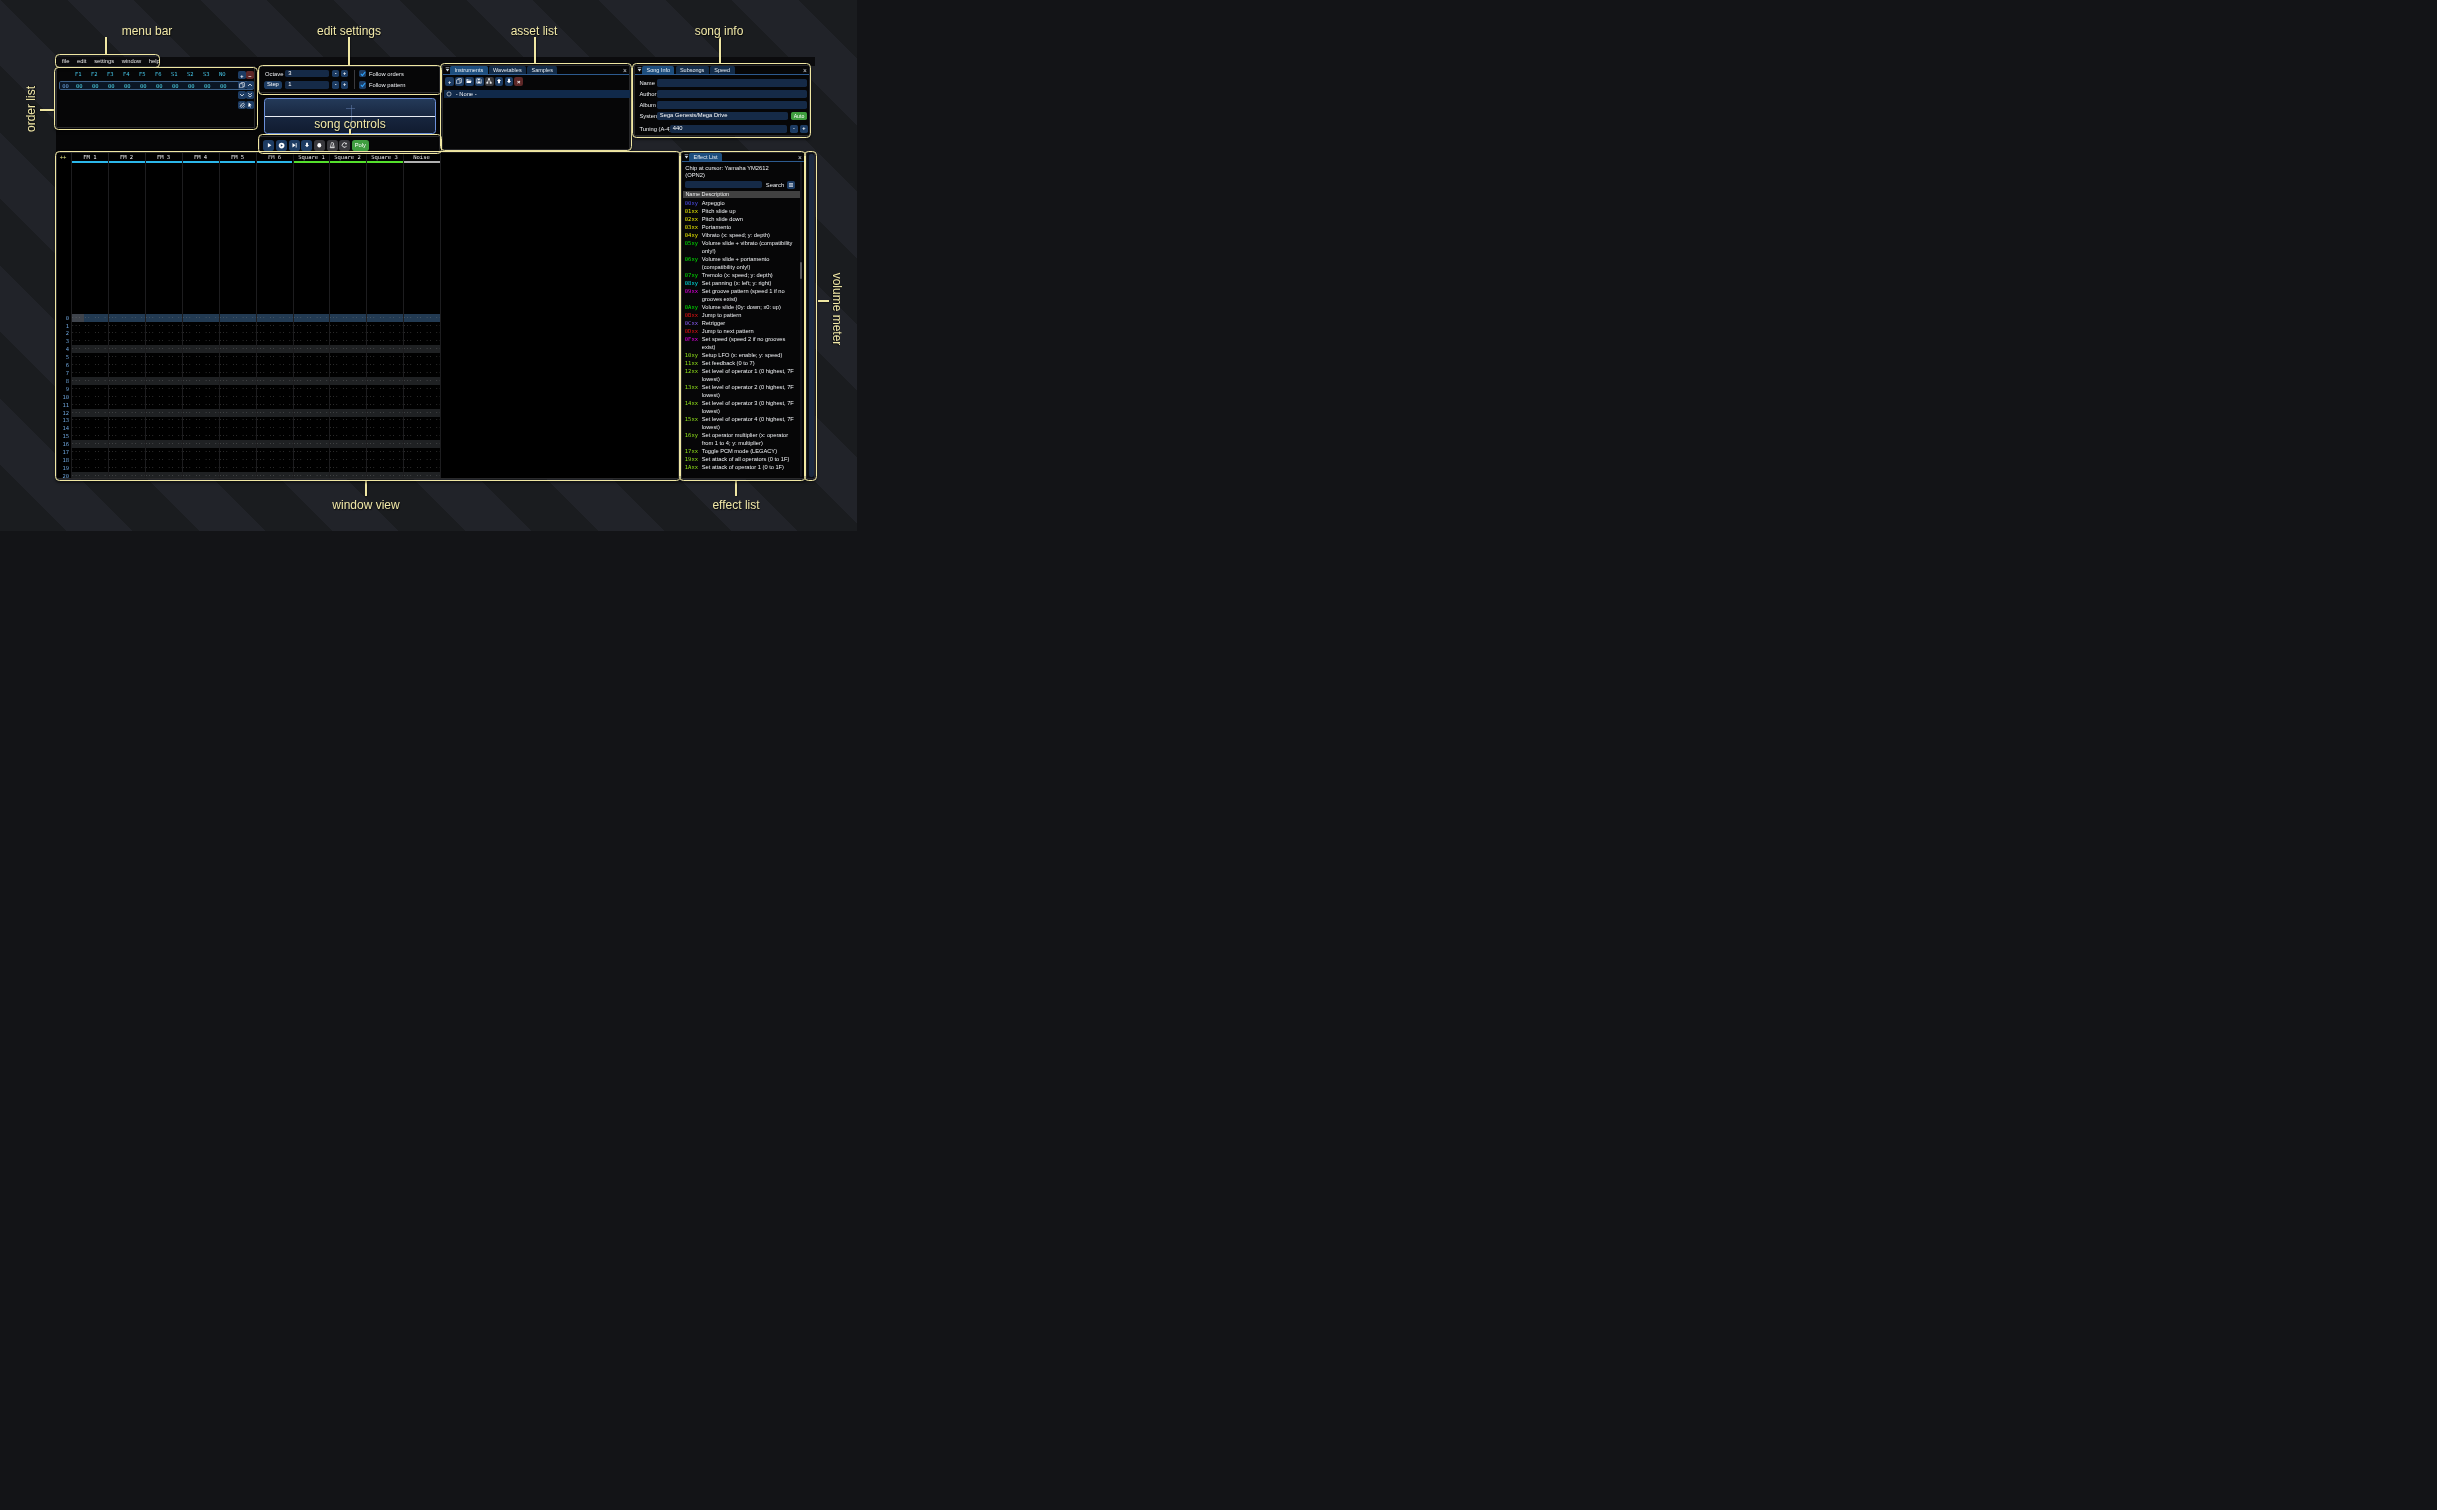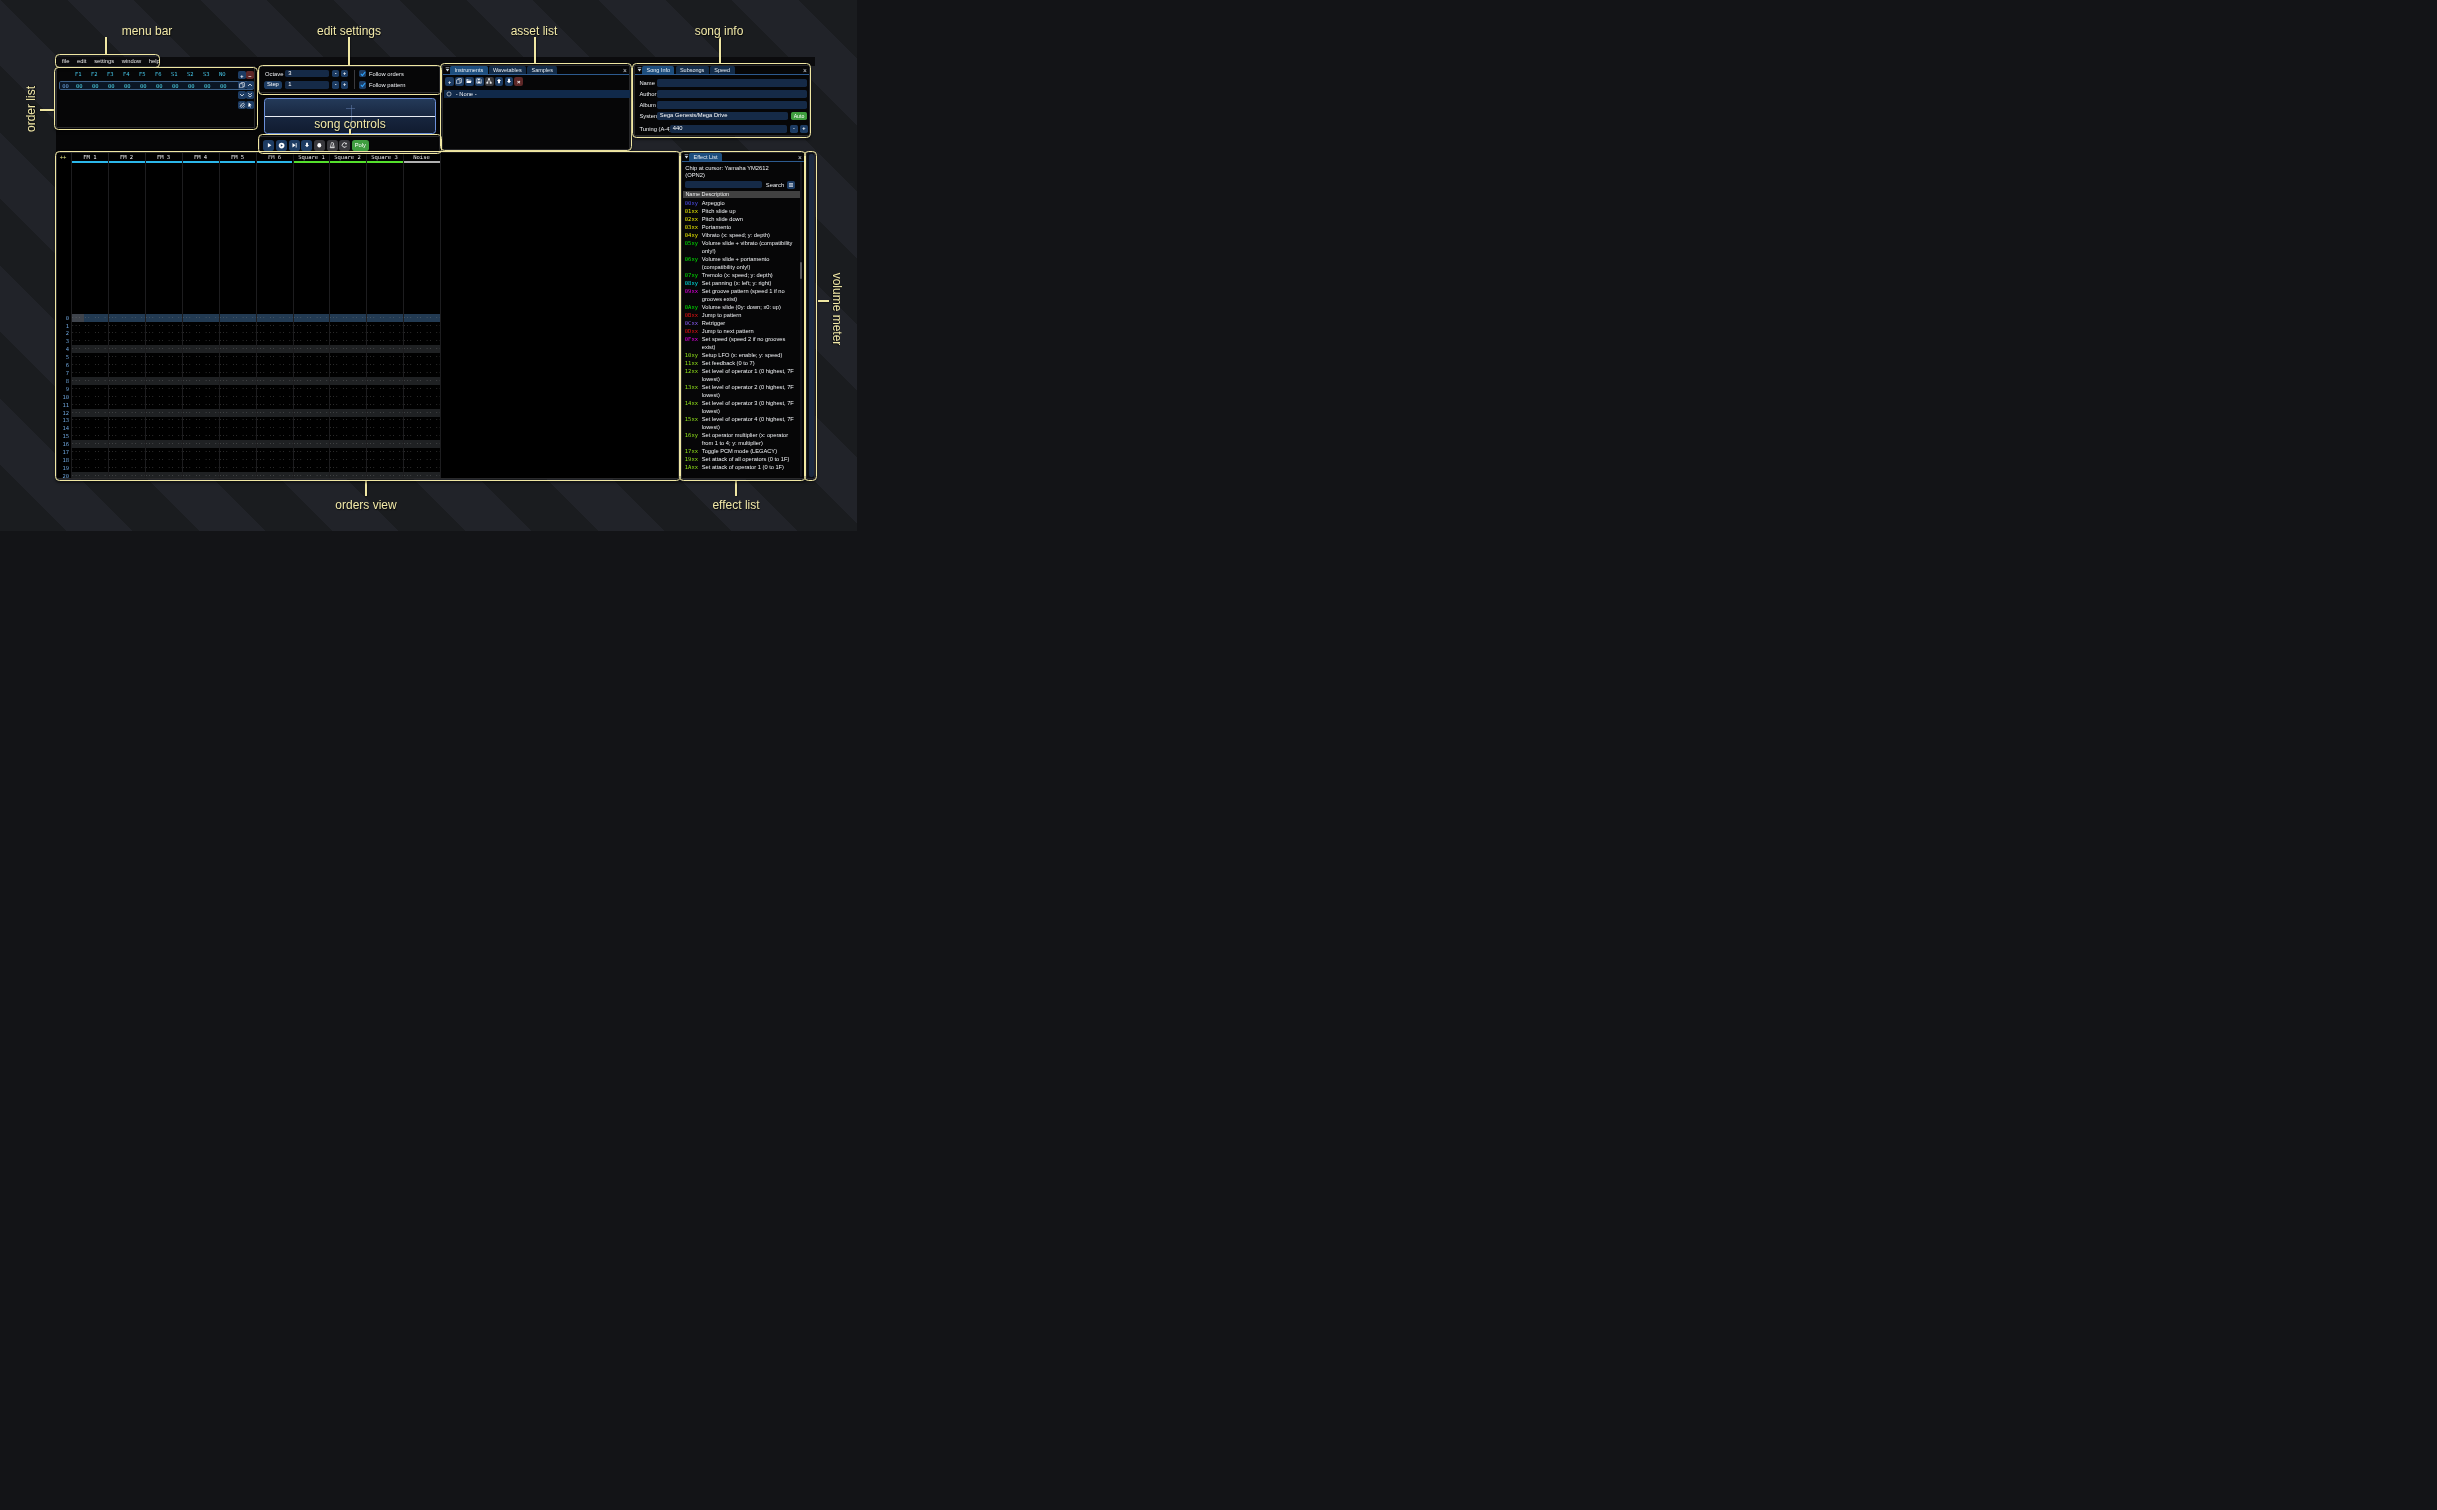--- a/index.html
+++ b/index.html
@@ -930,18 +930,18 @@
   <div class="aline" style="left:365px; top:481px; width:1.7px; height:15px;"></div>
   <div class="aline" style="left:735px; top:481px; width:1.7px; height:15px;"></div>
   <div class="aline" style="left:818px; top:300px; width:10.5px; height:1.7px;"></div>
 
   <div class="albl" style="left:107px; top:24px; transform:translateX(-50%);margin-left:40px;">menu bar</div>
   <div class="albl" style="left:349px; top:24px; transform:translateX(-50%);">edit settings</div>
   <div class="albl" style="left:534px; top:24px; transform:translateX(-50%);">asset list</div>
   <div class="albl" style="left:719px; top:24px; transform:translateX(-50%);">song info</div>
   <div class="albl" style="left:31px; top:109px; transform:translate(-50%,-50%) rotate(-90deg);">order list</div>
   <div class="albl" style="left:350px; top:124px; transform:translate(-50%,-50%);">song controls</div>
-  <div class="albl" style="left:366px; top:498px; transform:translateX(-50%);">orders view</div>
+  <div class="albl" style="left:366px; top:498px; transform:translateX(-50%);">window view</div>
   <div class="albl" style="left:736px; top:498px; transform:translateX(-50%);">effect list</div>
   <div class="albl" style="left:837px; top:309px; transform:translate(-50%,-50%) rotate(90deg);">volume meter</div>
 
 </div>
 
 
 </body></html>

